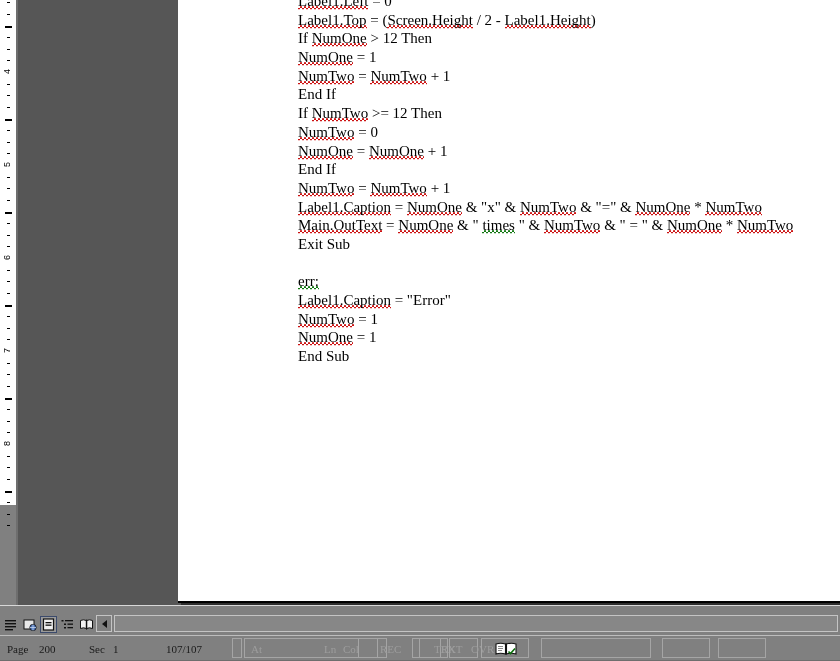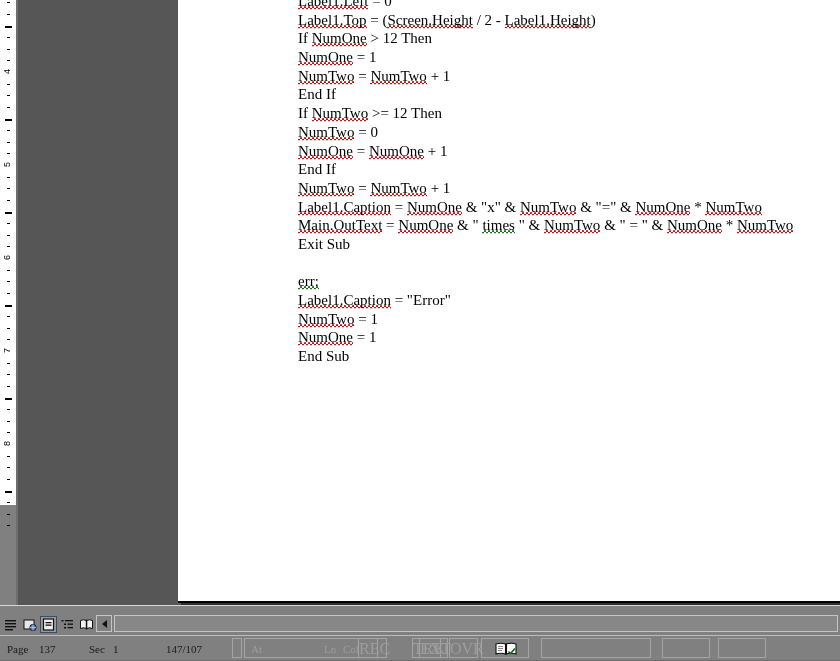--- a/index.html
+++ b/index.html
@@ -288,21 +288,22 @@
   .sb-flag {
     position: absolute;
     top: 2px;
     height: 20px;
     line-height: 20px;
     width: 29px;
     text-align: center;
     box-sizing: border-box;
     border: 1px solid #a5a5a5;
     color: #9d9d9d;
-    font-size: 16px;
+    font-size: 11px;
+    padding-left: 21px;
   }
   .sb-box {
     position: absolute;
     top: 2px;
     height: 20px;
     box-sizing: border-box;
     border: 1px solid #a5a5a5;
   }
   .sb-bookicon {
     position: absolute;
@@ -440,26 +441,26 @@
 
     <div class="hscroll">
       <div class="hscroll-leftbtn"></div>
       <div class="hscroll-track"></div>
     </div>
   </div>
 
   <div class="statusbar">
 
     <div class="sb-cell sb-dark" style="left:6px;">Page</div>
-    <div class="sb-cell sb-dark" style="left:38px;">137</div>
+    <div class="sb-cell sb-dark" style="left:38px;">200</div>
 
     <div class="sb-cell sb-dark" style="left:88px;">Sec</div>
     <div class="sb-cell sb-dark" style="left:112px;">1</div>
 
-    <div class="sb-cell sb-dark" style="left:139px;width:90px;text-align:center;">147/107</div>
+    <div class="sb-cell sb-dark" style="left:139px;width:90px;text-align:center;">107/107</div>
 
     <div class="sb-group" style="left:232px;width:10px;"></div>
 
     <div class="sb-group" style="left:244px;width:134px;"></div>
     <div class="sb-cell sb-dim" style="left:250px;">At</div>
     <div class="sb-cell sb-dim" style="left:285px;"></div>
     <div class="sb-cell sb-dim" style="left:323px;">Ln</div>
     <div class="sb-cell sb-dim" style="left:336px;"></div>
     <div class="sb-cell sb-dim" style="left:342px;">Col</div>
     <div class="sb-cell sb-dim" style="left:383px;"></div>

